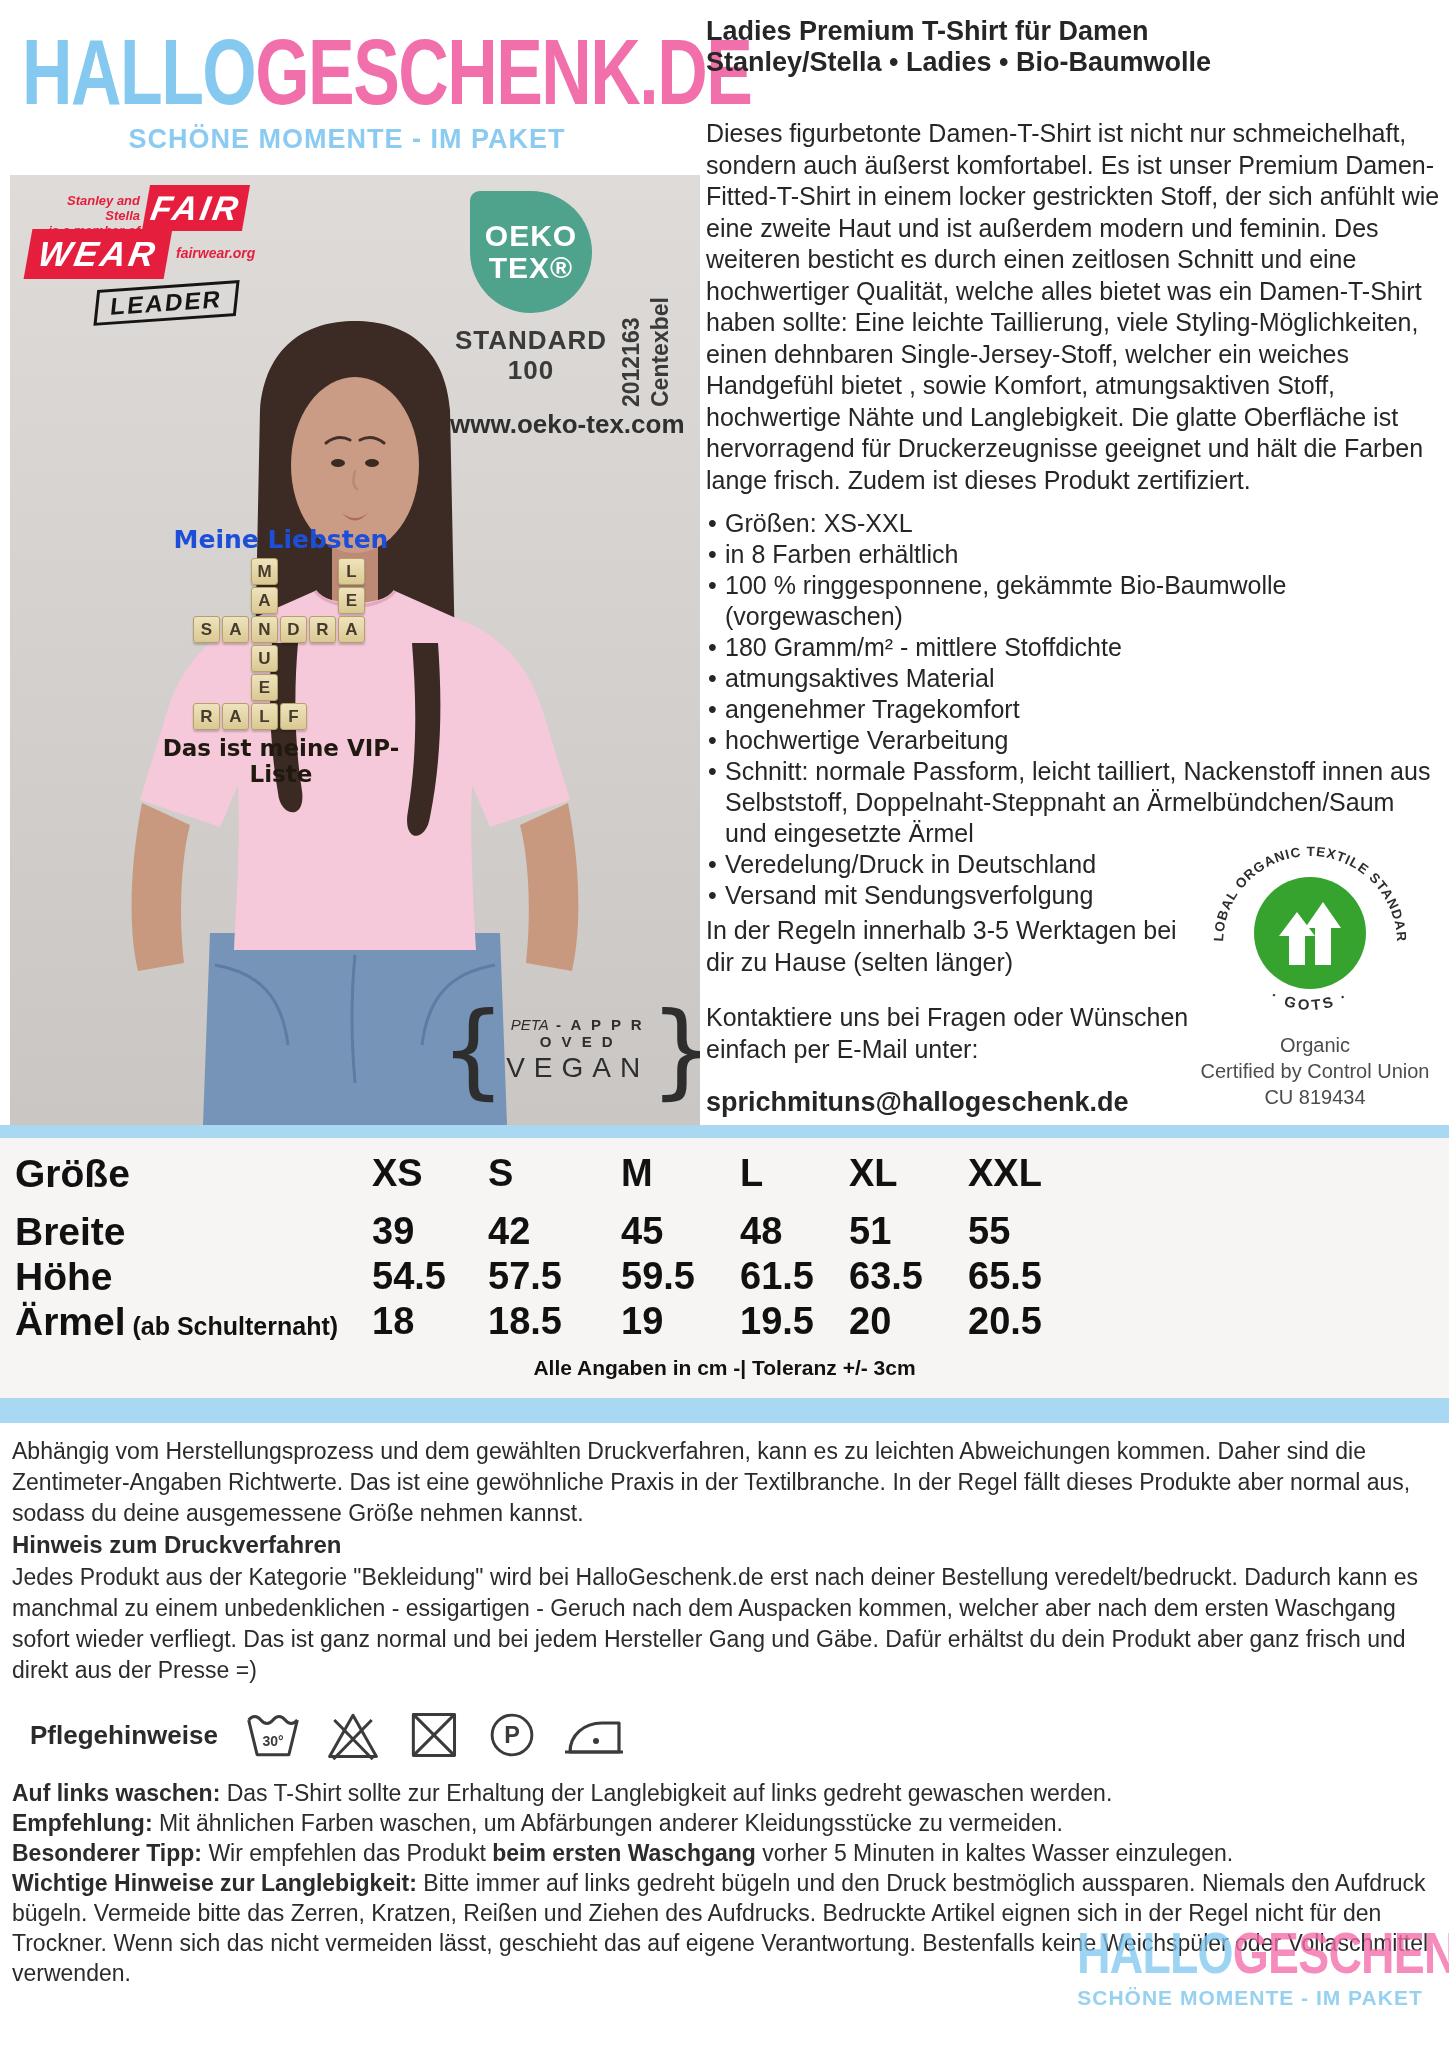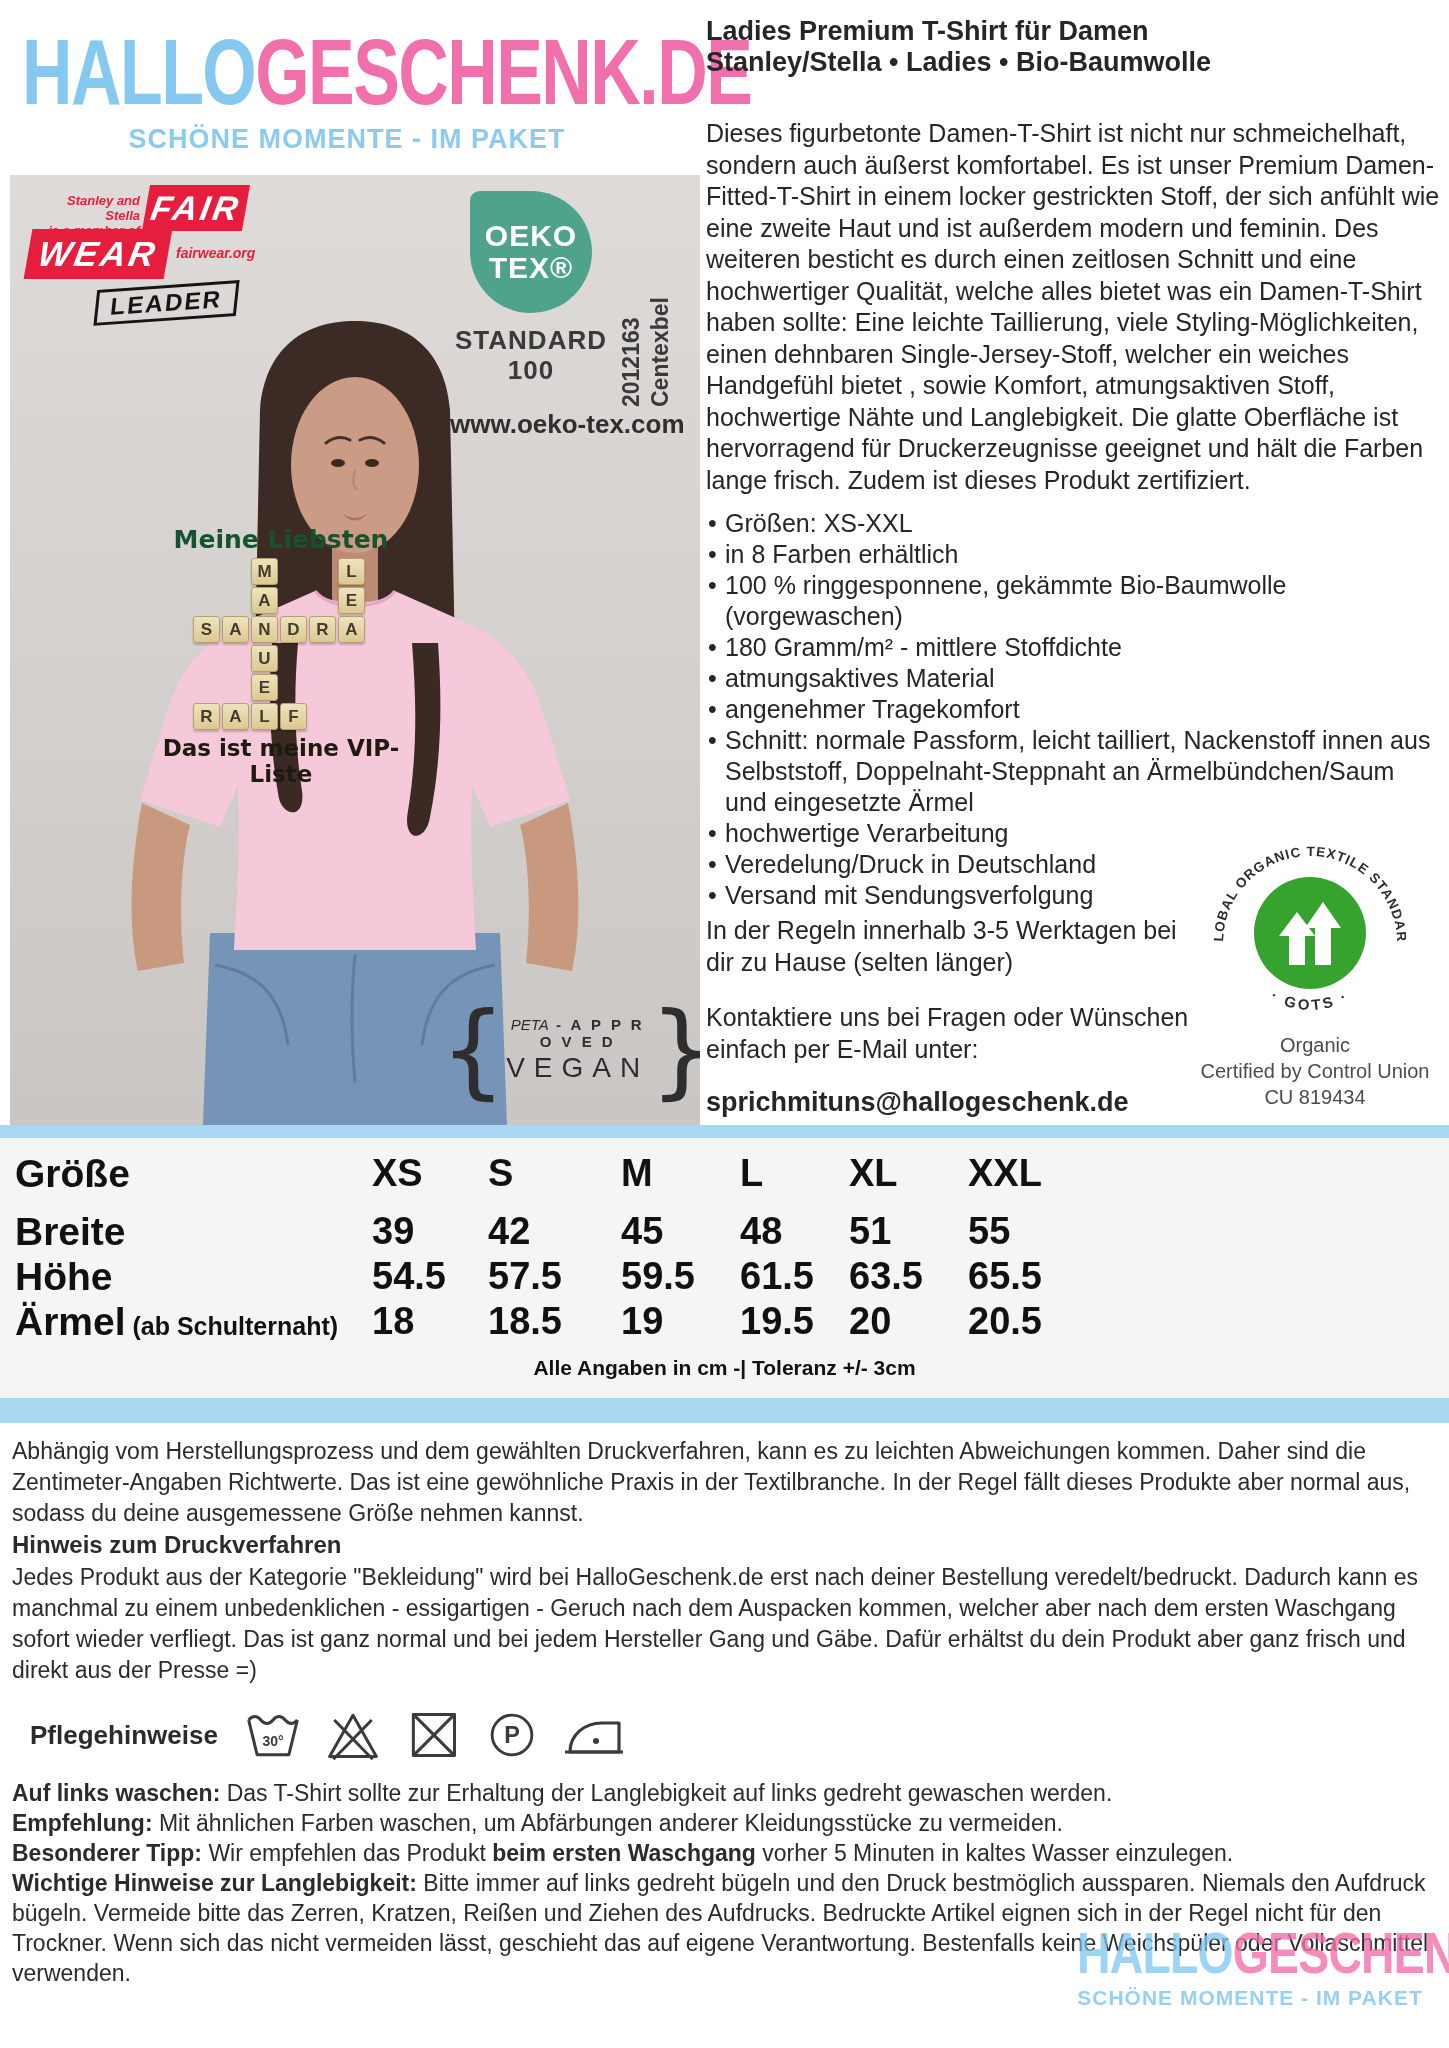--- a/index.html
+++ b/index.html
@@ -32,21 +32,21 @@
   .oeko-circle{position:absolute;left:20px;top:0;width:122px;height:122px;background:#4fa28c;
         border-radius:8% 50% 50% 50%;display:flex;flex-direction:column;align-items:center;
         justify-content:center;color:#fff;font-weight:bold;font-size:30px;line-height:32px;letter-spacing:1px;}
   .oeko-std{position:absolute;left:0;top:134px;width:162px;text-align:center;
         font-size:26px;line-height:30px;font-weight:bold;color:#3a3a3a;letter-spacing:1px;}
   .oeko-cert{position:absolute;left:168px;top:46px;height:170px;display:flex;gap:2px;}
   .oeko-cert span{writing-mode:vertical-rl;transform:rotate(180deg);font-size:23px;font-weight:bold;color:#3a3a3a;}
   .oeko-url{position:absolute;left:0;top:218px;width:255px;font-size:26px;font-weight:bold;color:#2f2f2f;}
   
   .print-title{position:absolute;left:136px;top:350px;width:270px;text-align:center;
-        font-family:"DejaVu Sans",sans-serif;font-weight:bold;font-size:25px;color:#14532d;}
+        font-family:"DejaVu Sans",sans-serif;font-weight:bold;font-size:25px;color:#1d4ed8;}
   .tiles{position:absolute;left:183px;top:383px;display:grid;
         grid-template-columns:repeat(6,27px);grid-template-rows:repeat(6,27px);gap:2px;}
   .tile{background:linear-gradient(180deg,#eee3bd,#dbc993);border:1px solid #b3a06b;border-radius:3px;
         display:flex;align-items:center;justify-content:center;font-weight:bold;font-size:17px;
         color:#463c2c;box-shadow:0 2px 2px rgba(0,0,0,.2);font-family:"Liberation Sans",sans-serif;}
   .print-caption{position:absolute;left:136px;top:560px;width:270px;text-align:center;
         font-family:"DejaVu Sans",sans-serif;font-weight:bold;font-size:23px;color:#1f1910;}
   
   .vegan{position:absolute;left:430px;top:820px;width:260px;height:110px;display:flex;align-items:center;}
   .vegan .brace{font-family:"DejaVu Sans",sans-serif;font-size:104px;font-weight:400;color:#2e2e2e;line-height:.85;}
@@ -212,22 +212,22 @@
     <div class="p-title">Ladies Premium T-Shirt für Damen</div>
     <div class="p-title">Stanley/Stella • Ladies • Bio-Baumwolle</div>
     <p class="desc">Dieses figurbetonte Damen-T-Shirt ist nicht nur schmeichelhaft, sondern auch äußerst komfortabel. Es ist unser Premium Damen-Fitted-T-Shirt in einem locker gestrickten Stoff, der sich anfühlt wie eine zweite Haut und ist außerdem modern und feminin. Des weiteren besticht es durch einen zeitlosen Schnitt und eine hochwertiger Qualität, welche alles bietet was ein Damen-T-Shirt haben sollte: Eine leichte Taillierung, viele Styling-Möglichkeiten, einen dehnbaren Single-Jersey-Stoff, welcher ein weiches Handgefühl bietet , sowie Komfort, atmungsaktiven Stoff, hochwertige Nähte und Langlebigkeit. Die glatte Oberfläche ist hervorragend für Druckerzeugnisse geeignet und hält die Farben lange frisch. Zudem ist dieses Produkt zertifiziert.</p>
     <ul>
       <li>Größen: XS-XXL</li>
       <li>in 8 Farben erhältlich</li>
       <li>100 % ringgesponnene, gekämmte Bio-Baumwolle (vorgewaschen)</li>
       <li>180 Gramm/m² - mittlere Stoffdichte</li>
       <li>atmungsaktives Material</li>
       <li>angenehmer Tragekomfort</li>
+      <li>hochwertige Verarbeitung</li>
       <li>Schnitt: normale Passform, leicht tailliert, Nackenstoff innen aus Selbststoff, Doppelnaht-Steppnaht an Ärmelbündchen/Saum und eingesetzte Ärmel</li>
-      <li>hochwertige Verarbeitung</li>
       <li>Veredelung/Druck in Deutschland</li>
       <li>Versand mit Sendungsverfolgung</li>
     </ul>
     <p class="delivery">In der Regeln innerhalb 3-5 Werktagen bei dir zu Hause (selten länger)</p>
     <p class="contact">Kontaktiere uns bei Fragen oder Wünschen einfach per E-Mail unter:</p>
     <div class="email">sprichmituns@hallogeschenk.de</div>
   </div>
 
   <div class="gots">
     <svg width="210" height="210" viewBox="0 0 210 210">

